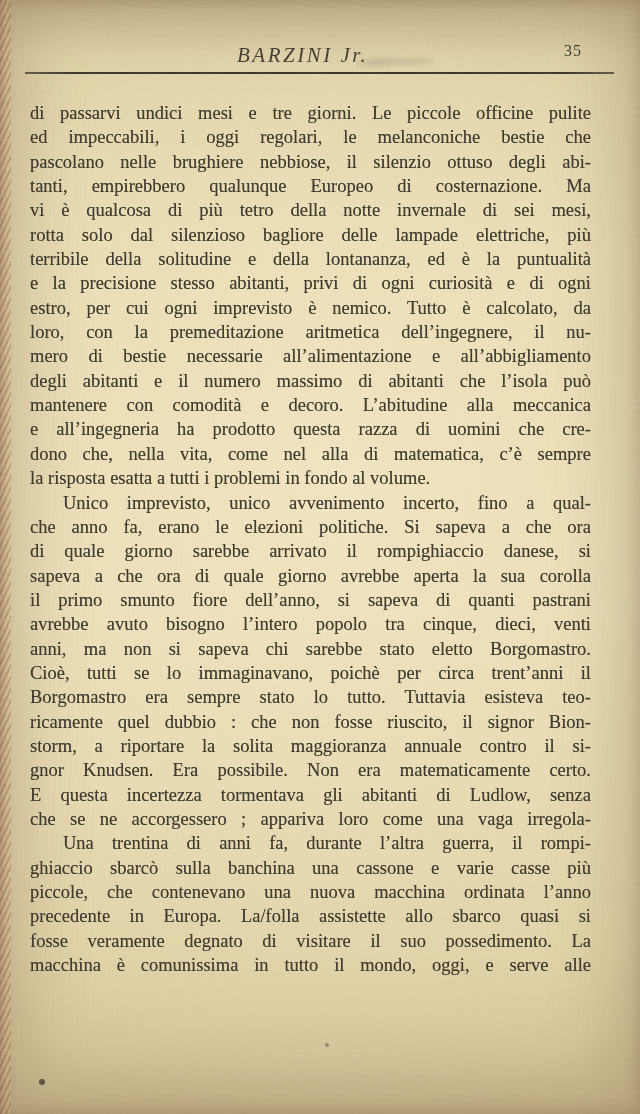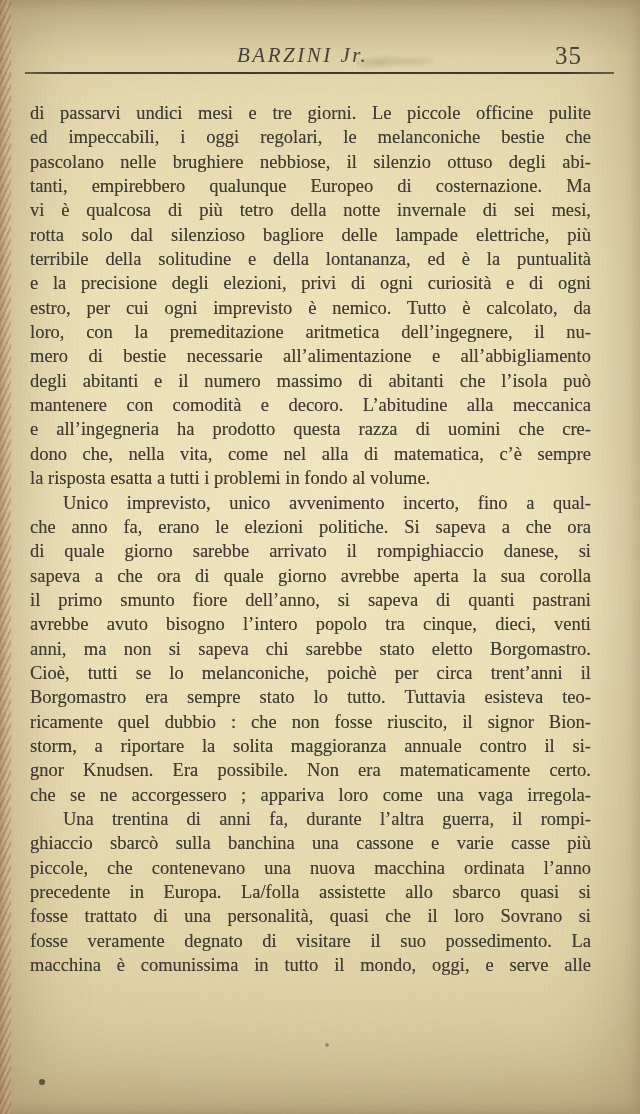--- a/index.html
+++ b/index.html
@@ -46,21 +46,21 @@
     position: absolute;
     left: 237px; top: 43px;
     font-style: italic;
     font-size: 21px;
     letter-spacing: 2.5px;
     color: #45413a;
   }
   .page-number {
     position: absolute;
     right: 58px; top: 42px;
-    font-size: 25px;
+    font-size: 16px;
     letter-spacing: 1px;
     color: #45413a;
   }
   .header-smudge {
     position: absolute;
     left: 356px; top: 50px; width: 78px; height: 22px;
     background:
       radial-gradient(ellipse 60% 45% at 30% 50%, rgba(125,115,96,0.28), transparent 75%),
       radial-gradient(ellipse 45% 40% at 75% 60%, rgba(125,115,96,0.20), transparent 75%);
     filter: blur(0.5px);
@@ -115,47 +115,47 @@
 
   <main class="text-block" style="color: rgb(62, 58, 50);">
 
   <div class="line">di passarvi undici mesi e tre giorni. Le piccole officine pulite</div>
       <div class="line">ed impeccabili, i oggi regolari, le melanconiche bestie che</div>
       <div class="line">pascolano nelle brughiere nebbiose, il silenzio ottuso degli abi-</div>
       <div class="line">tanti, empirebbero qualunque Europeo di costernazione. Ma</div>
       <div class="line">vi è qualcosa di più tetro della notte invernale di sei mesi,</div>
       <div class="line">rotta solo dal silenzioso bagliore delle lampade elettriche, più</div>
       <div class="line">terribile della solitudine e della lontananza, ed è la puntualità</div>
-      <div class="line">e la precisione degli elezioni, privi di ogni curiosità e di ogni</div>
+      <div class="line">e la precisione stesso abitanti, privi di ogni curiosità e di ogni</div>
       <div class="line">estro, per cui ogni imprevisto è nemico. Tutto è calcolato, da</div>
       <div class="line">loro, con la premeditazione aritmetica dell’ingegnere, il nu-</div>
       <div class="line">mero di bestie necessarie all’alimentazione e all’abbigliamento</div>
       <div class="line">degli abitanti e il numero massimo di abitanti che l’isola può</div>
       <div class="line">mantenere con comodità e decoro. L’abitudine alla meccanica</div>
       <div class="line">e all’ingegneria ha prodotto questa razza di uomini che cre-</div>
       <div class="line">dono che, nella vita, come nel alla di matematica, c’è sempre</div>
       <div class="line last">la risposta esatta a tutti i problemi in fondo al volume.</div>
       <div class="line indent">Unico imprevisto, unico avvenimento incerto, fino a qual-</div>
       <div class="line">che anno fa, erano le elezioni politiche. Si sapeva a che ora</div>
       <div class="line">di quale giorno sarebbe arrivato il rompighiaccio danese, si</div>
       <div class="line">sapeva a che ora di quale giorno avrebbe aperta la sua corolla</div>
       <div class="line">il primo smunto fiore dell’anno, si sapeva di quanti pastrani</div>
       <div class="line">avrebbe avuto bisogno l’intero popolo tra cinque, dieci, venti</div>
       <div class="line">anni, ma non si sapeva chi sarebbe stato eletto Borgomastro.</div>
-      <div class="line">Cioè, tutti se lo melanconiche, poichè per circa trent’anni il</div>
+      <div class="line">Cioè, tutti se lo immaginavano, poichè per circa trent’anni il</div>
       <div class="line">Borgomastro era sempre stato lo tutto. Tuttavia esisteva teo-</div>
       <div class="line">ricamente quel dubbio : che non fosse riuscito, il signor Bion-</div>
       <div class="line">storm, a riportare la solita maggioranza annuale contro il si-</div>
       <div class="line">gnor Knudsen. Era possibile. Non era matematicamente certo.</div>
+      <div class="line">E questa incertezza tormentava gli abitanti di Ludlow, senza</div>
       <div class="line">che se ne accorgessero ; appariva loro come una vaga irregola-</div>
       <div class="line indent">Una trentina di anni fa, durante l’altra guerra, il rompi-</div>
       <div class="line">ghiaccio sbarcò sulla banchina una cassone e varie casse più</div>
       <div class="line">piccole, che contenevano una nuova macchina ordinata l’anno</div>
       <div class="line">precedente in Europa. La/folla assistette allo sbarco quasi si</div>
-      <div class="line">fosse trattato di una personalità, quasi che il loro Sovrano si</div>
       <div class="line">fosse veramente degnato di visitare il suo possedimento. La</div>
       <div class="line">macchina è comunissima in tutto il mondo, oggi, e serve alle</div>
     </main>
 
   <span class="speck speck1"></span>
   <span class="speck speck2"></span>
 
 </div>
 
 </body></html>

